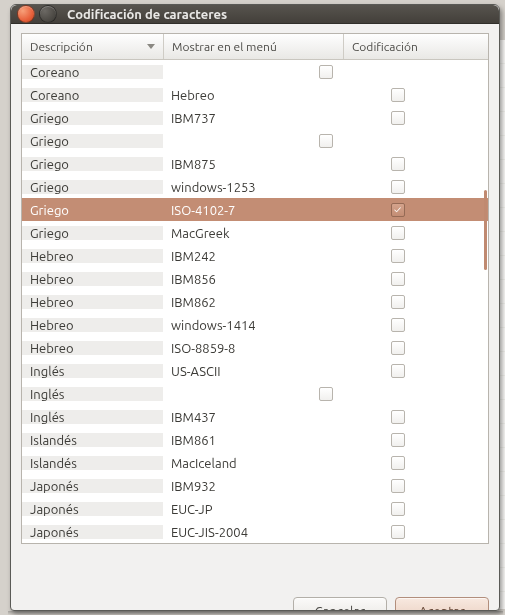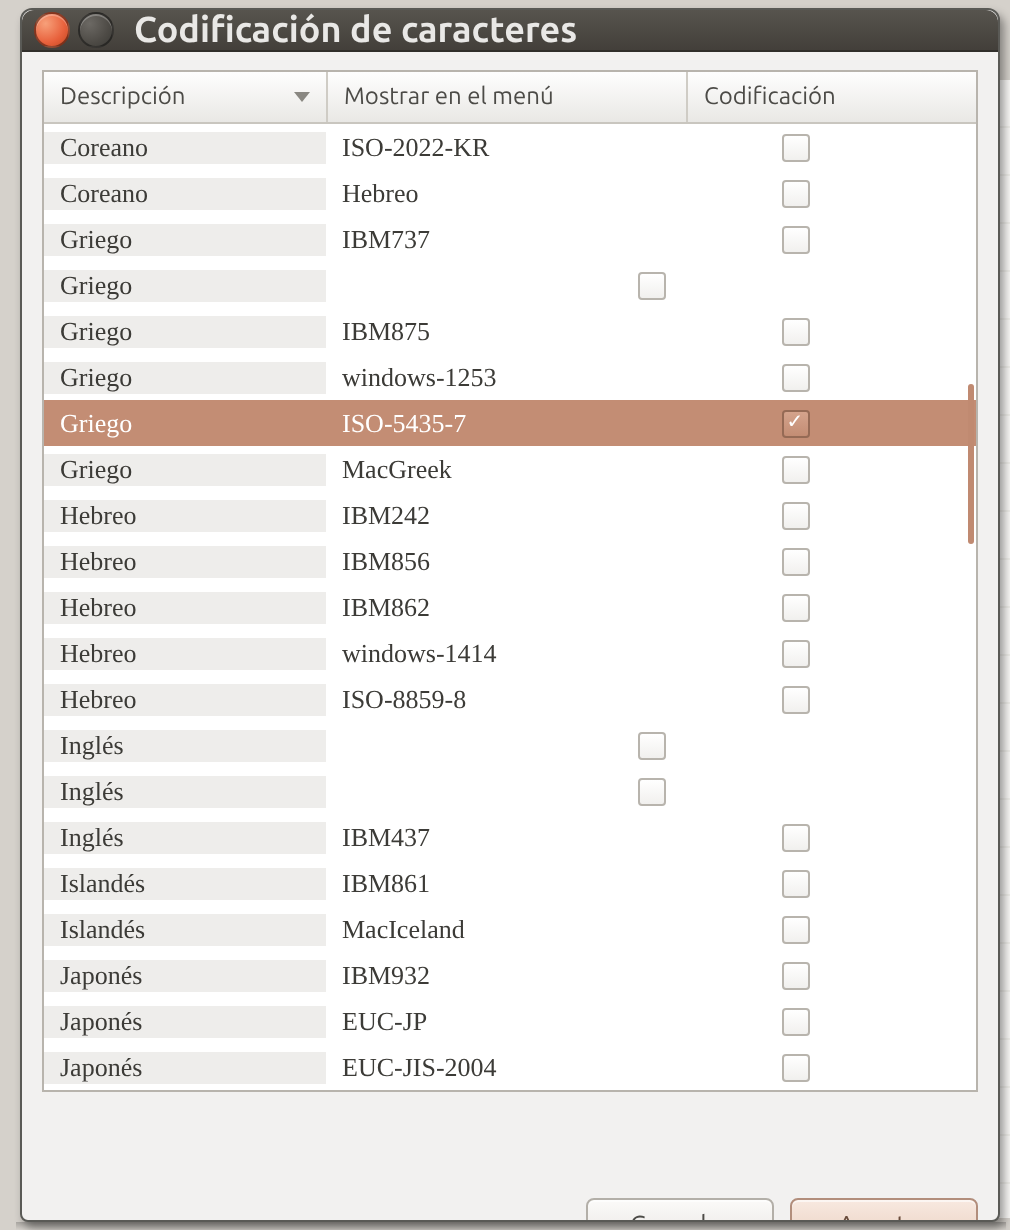--- a/index.html
+++ b/index.html
@@ -43,21 +43,21 @@
     border-radius: 50%;
     margin-right: 4px;
     border: 1px solid rgba(0,0,0,0.4);
     box-shadow: inset 0 1px 0 rgba(255,255,255,0.25);
   }
   .tb-close   { background: radial-gradient(circle at 30% 30%, #f7a07a, #e8613c 60%, #c24720); }
   .tb-min     { background: radial-gradient(circle at 30% 30%, #6c6964, #4e4b46 60%, #3b3a36); }
   .tb-title {
     color: #e9e8e6;
     font-weight: bold;
-    font-size: 18px;
+    font-size: 13px;
     margin-left: 6px;
     white-space: nowrap;
   }
   .content {
     flex: 1;
     display: flex;
     flex-direction: column;
     padding: 9px 10px 9px 10px;
     gap: 44px;
   }
@@ -92,21 +92,20 @@
     margin-left: auto;
     width: 0; height: 0;
     border-left: 4px solid transparent;
     border-right: 4px solid transparent;
     border-top: 5px solid #8a8882;
   }
   .tbody {
     flex: 1;
     overflow: hidden;
     position: relative;
-    font-family: Liberation Serif, serif;
   }
   .tr {
     display: flex;
     height: 23px;
     align-items: center;
     font-size: 13px;
   }
   .tr .td {
     padding: 0 8px;
     white-space: nowrap;
@@ -227,21 +226,20 @@
           <span>Mostrar en el menú</span>
         </div>
         <div class="th col-enc">
           <span>Codificación</span>
         </div>
       </div>
 
       <div class="tbody" id="tbody">
         <div class="tr">
             <div class="td col-desc">Coreano</div>
-            <div class="td col-enc">ISO-2022-KR</div>
             <div class="td col-show">
               <div class="chk"></div>
             </div>
           </div>
           <div class="tr">
             <div class="td col-desc">Coreano</div>
             <div class="td col-enc">Hebreo</div>
             <div class="td col-show">
               <div class="chk"></div>
             </div>
@@ -268,21 +266,21 @@
           </div>
           <div class="tr">
             <div class="td col-desc">Griego</div>
             <div class="td col-enc">windows-1253</div>
             <div class="td col-show">
               <div class="chk"></div>
             </div>
           </div>
           <div class="tr selected">
             <div class="td col-desc">Griego</div>
-            <div class="td col-enc">ISO-5435-7</div>
+            <div class="td col-enc">ISO-4102-7</div>
             <div class="td col-show">
               <div class="chk">✓</div>
             </div>
           </div>
           <div class="tr">
             <div class="td col-desc">Griego</div>
             <div class="td col-enc">MacGreek</div>
             <div class="td col-show">
               <div class="chk"></div>
             </div>
@@ -317,20 +315,21 @@
           </div>
           <div class="tr">
             <div class="td col-desc">Hebreo</div>
             <div class="td col-enc">ISO-8859-8</div>
             <div class="td col-show">
               <div class="chk"></div>
             </div>
           </div>
           <div class="tr">
             <div class="td col-desc">Inglés</div>
+            <div class="td col-enc">US-ASCII</div>
             <div class="td col-show">
               <div class="chk"></div>
             </div>
           </div>
           <div class="tr">
             <div class="td col-desc">Inglés</div>
             <div class="td col-show">
               <div class="chk"></div>
             </div>
           </div>

